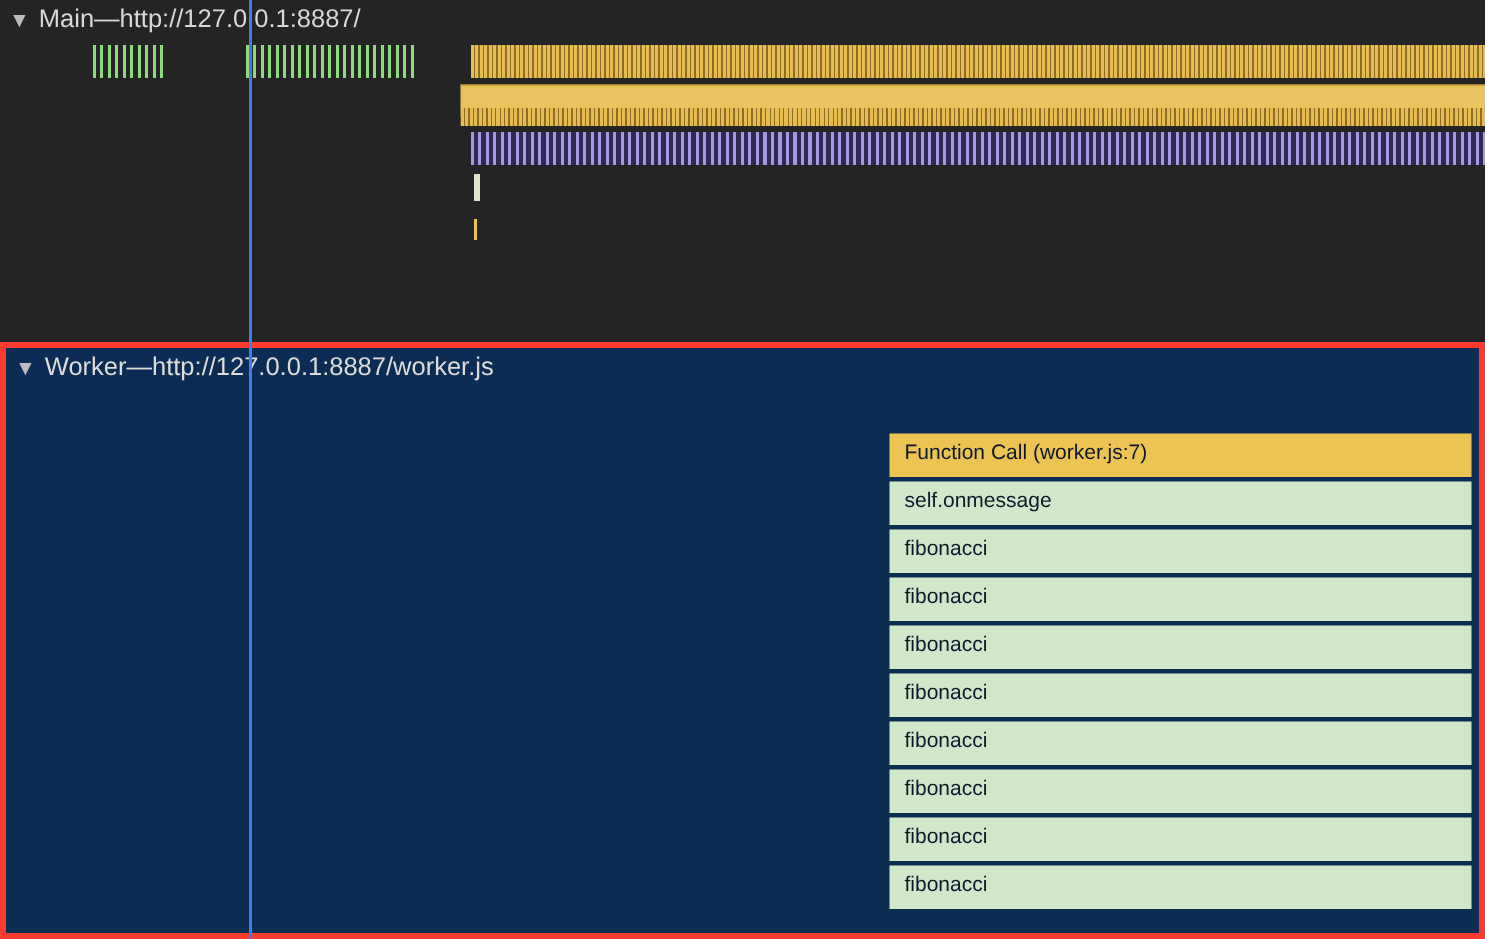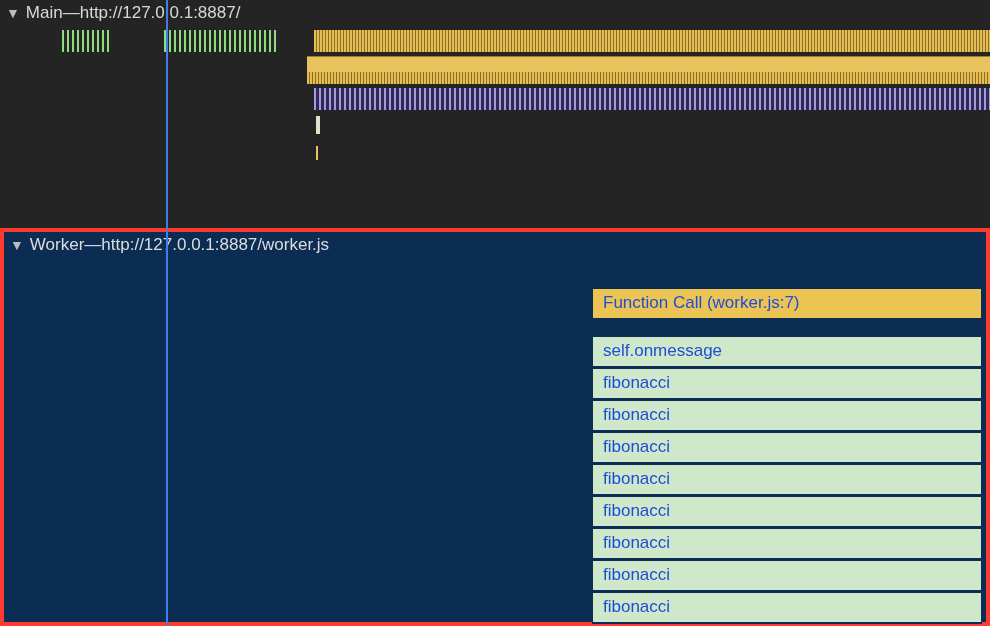--- a/index.html
+++ b/index.html
@@ -133,22 +133,22 @@
     position: absolute;
     right: 4px;
     top: 30px;
     width: 390px;
   }
   .flame-row {
     height: 32px;
     border: 1px solid #0c2d53;
     border-top: 1px solid #0c2d53;
     padding: 4px 10px;
-    font-size: 17px;
-    color: #1d4ed8;
+    font-size: 14px;
+    color: #0f172a;
     white-space: nowrap;
     overflow: hidden;
     text-overflow: clip;
   }
   .flame-yellow {
     background: #ecc454;
     border-bottom: 2px solid #0c2d53;
   }
   .flame-green {
     background: #cfe8c9;
@@ -199,21 +199,21 @@
   <div class="panel-header">
     <span class="disclosure">▼</span>
     <span>Worker</span>
     <span> — </span>
     <span>http://127.0.0.1:8887/worker.js</span>
   </div>
   <div class="worker-body">
     <div class="flame-stack">
 
     <div class="flame-row flame-yellow" style="margin-left: 0px; width: 390px;"><span>Function Call (worker.js:7)</span></div>
-        <div class="flame-row flame-green" style="margin-left: 0px; width: 390px; margin-top: 16px;"><span>self.onmessage</span></div>
+        <div class="flame-row flame-green" style="margin-left: 0px; width: 390px;"><span>self.onmessage</span></div>
         <div class="flame-row flame-green" style="margin-left: 0px; width: 390px;"><span>fibonacci</span></div>
         <div class="flame-row flame-green" style="margin-left: 0px; width: 390px;"><span>fibonacci</span></div>
         <div class="flame-row flame-green" style="margin-left: 0px; width: 390px;"><span>fibonacci</span></div>
         <div class="flame-row flame-green" style="margin-left: 0px; width: 390px;"><span>fibonacci</span></div>
         <div class="flame-row flame-green" style="margin-left: 0px; width: 390px;"><span>fibonacci</span></div>
         <div class="flame-row flame-green" style="margin-left: 0px; width: 390px;"><span>fibonacci</span></div>
         <div class="flame-row flame-green" style="margin-left: 0px; width: 390px;"><span>fibonacci</span></div>
         <div class="flame-row flame-green" style="margin-left: 0px; width: 390px;"><span>fibonacci</span></div>
       </div>
   </div>

